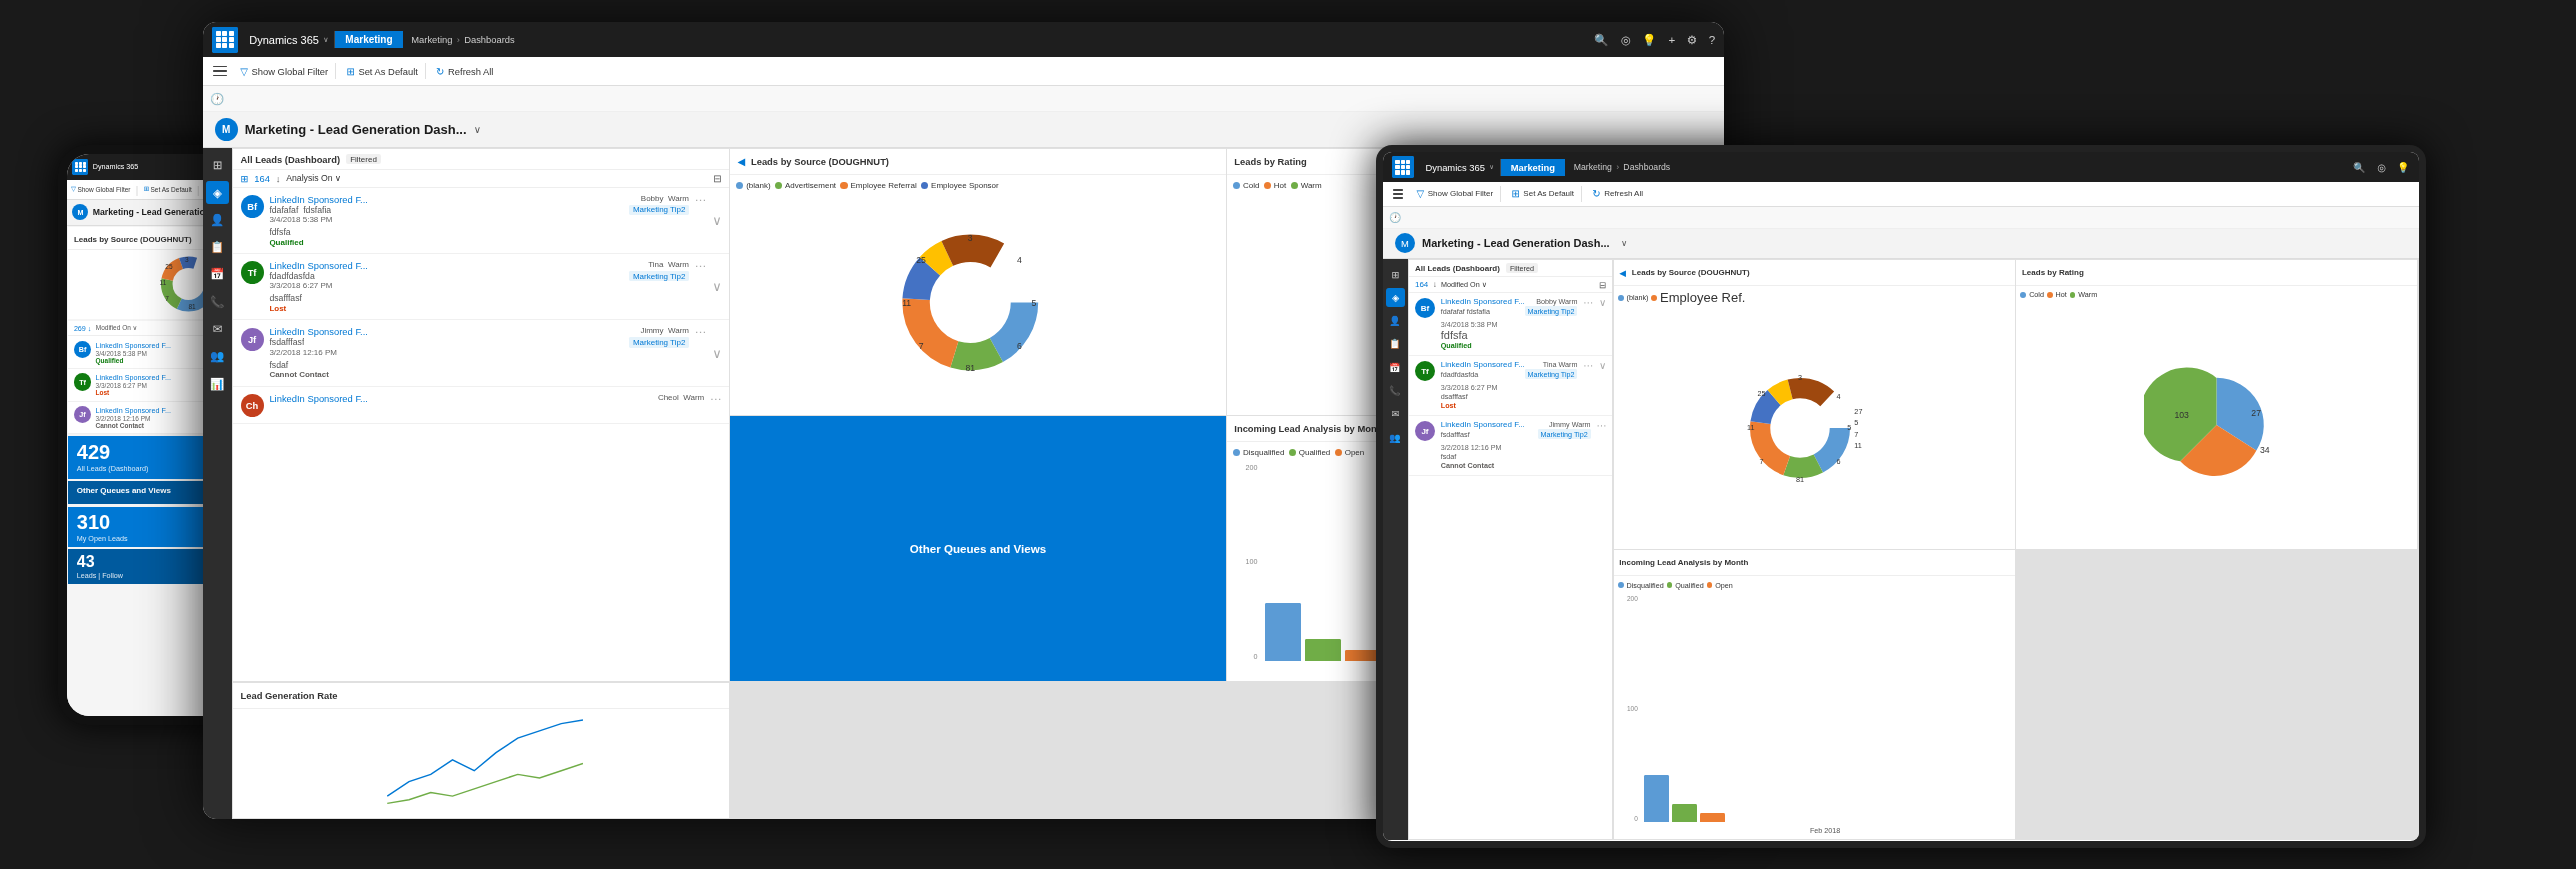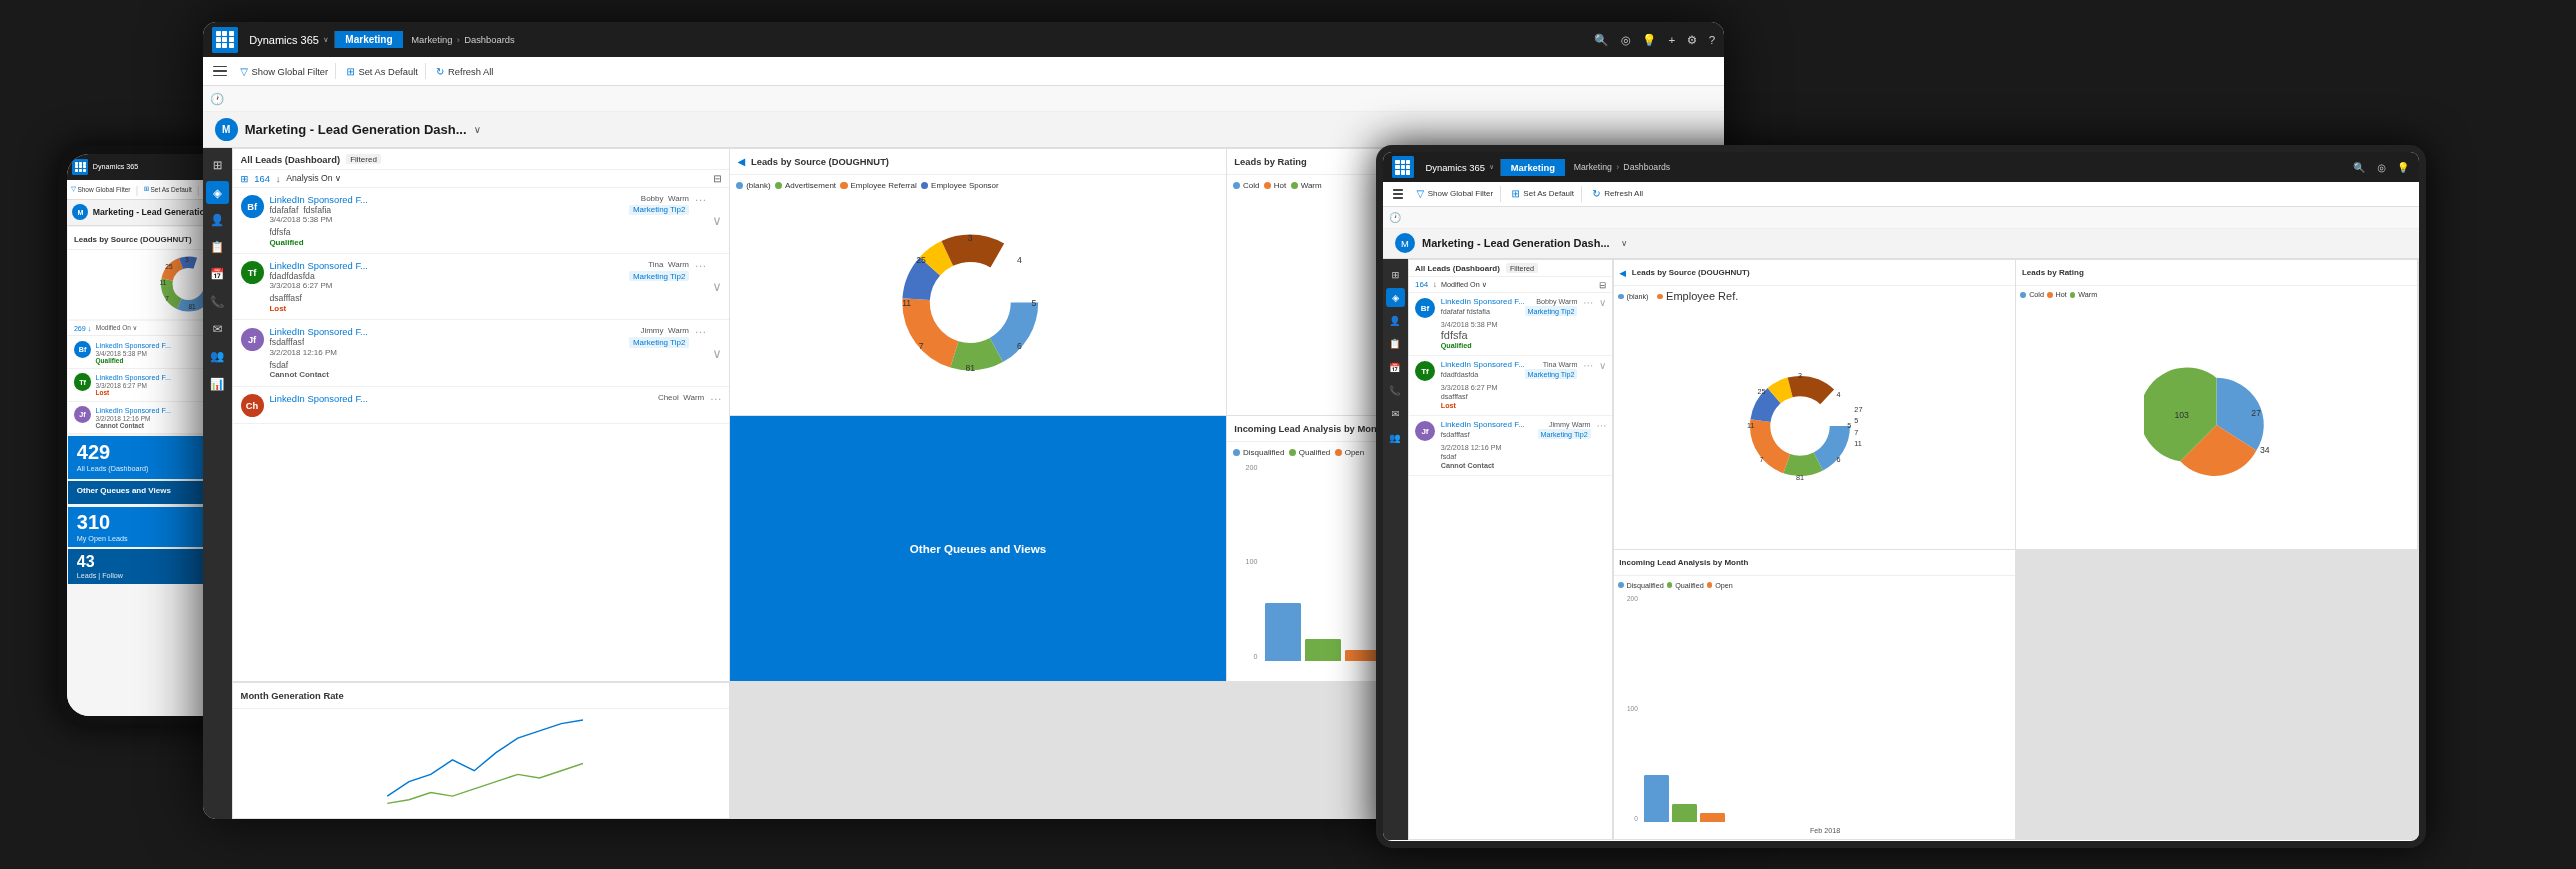--- a/index.html
+++ b/index.html
@@ -840,21 +840,21 @@
               </div>
               <div style="position:absolute;bottom:0;left:26px;right:0;display:flex;justify-content:center;font-size:8px;color:#555;">
                 <span>Feb 2018</span>
               </div>
             </div>
           </div>
         </div>
 
         <div class="dash-panel">
           <div class="panel-header">
-            <span class="panel-title">Month Generation Rate</span>
+            <span class="panel-title">Lead Generation Rate</span>
           </div>
           <div style="flex:1;display:flex;align-items:center;justify-content:center;">
             <svg width="203" height="109" viewBox="0 0 280 150">
               <polyline points="10,120 40,100 70,90 100,70 130,85 160,60 190,40 220,30 250,20 280,15" fill="none" stroke="#0078d4" stroke-width="2"></polyline>
               <polyline points="10,130 40,125 70,115 100,120 130,110 160,100 190,90 220,95 250,85 280,75" fill="none" stroke="#70ad47" stroke-width="2"></polyline>
             </svg>
           </div>
         </div>
 
       </div>
@@ -1020,21 +1020,21 @@
           <div class="panel-header" style="padding:0 5.8px;">
             <span style="color:#0078d4;font-size:8.7px;cursor:pointer;">◀</span>
             <span style="font-size:8px;font-weight:600;color:#333;">Leads by Source (DOUGHNUT)</span>
           </div>
           <div class="chart-container" style="padding:4.3px;">
             <div class="chart-legend" style="gap:2.9px;">
               <div class="legend-item" style="font-size:7.2px;">
                 <div class="legend-dot" style="background:#5b9bd5;width:5.8px;height:5.8px;"></div>
                 <span>(blank)</span>
               </div>
-              <div class="legend-item" style="font-size:11px;margin-left:6px;">
+              <div class="legend-item" style="font-size:13px;">
                 <div class="legend-dot" style="background:#ed7d31;width:5.8px;height:5.8px;"></div>
                 <span>Employee Ref.</span>
               </div>
             </div>
             <div class="donut-wrapper">
               <svg width="145" height="116" viewBox="0 0 200 160">
                 <circle cx="80" cy="80" r="55" fill="none" stroke="#5b9bd5" stroke-width="28" stroke-dasharray="60 285"></circle>
                 <circle cx="80" cy="80" r="55" fill="none" stroke="#70ad47" stroke-width="28" stroke-dasharray="45 300" stroke-dashoffset="-60"></circle>
                 <circle cx="80" cy="80" r="55" fill="none" stroke="#ed7d31" stroke-width="28" stroke-dasharray="75 270" stroke-dashoffset="-105"></circle>
                 <circle cx="80" cy="80" r="55" fill="none" stroke="#4472c4" stroke-width="28" stroke-dasharray="40 305" stroke-dashoffset="-180"></circle>

